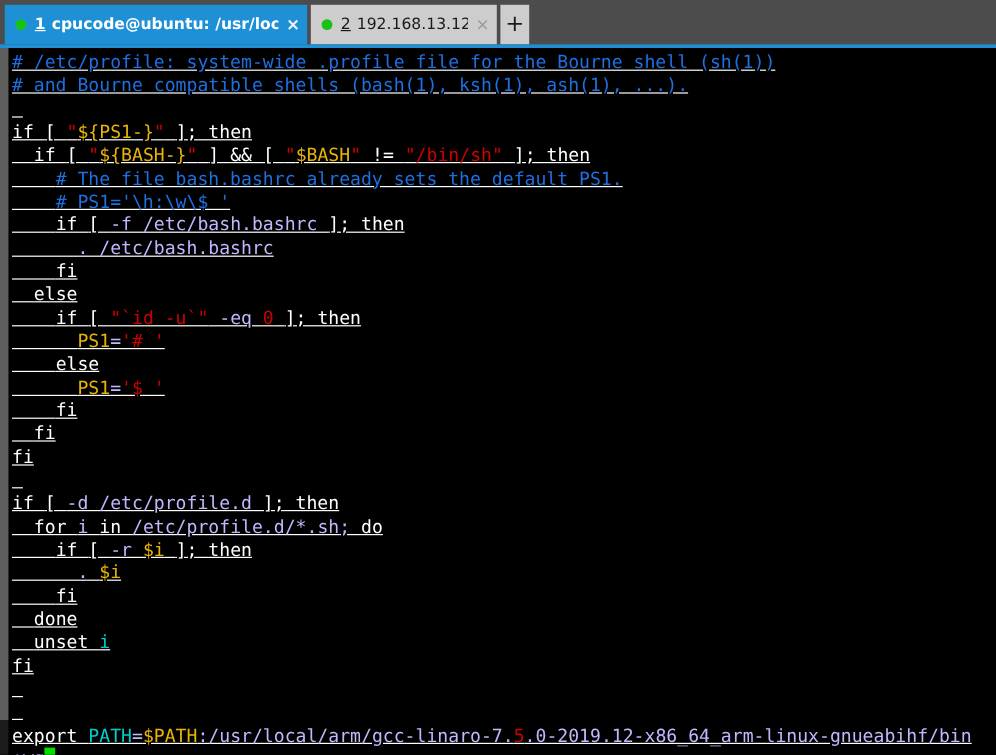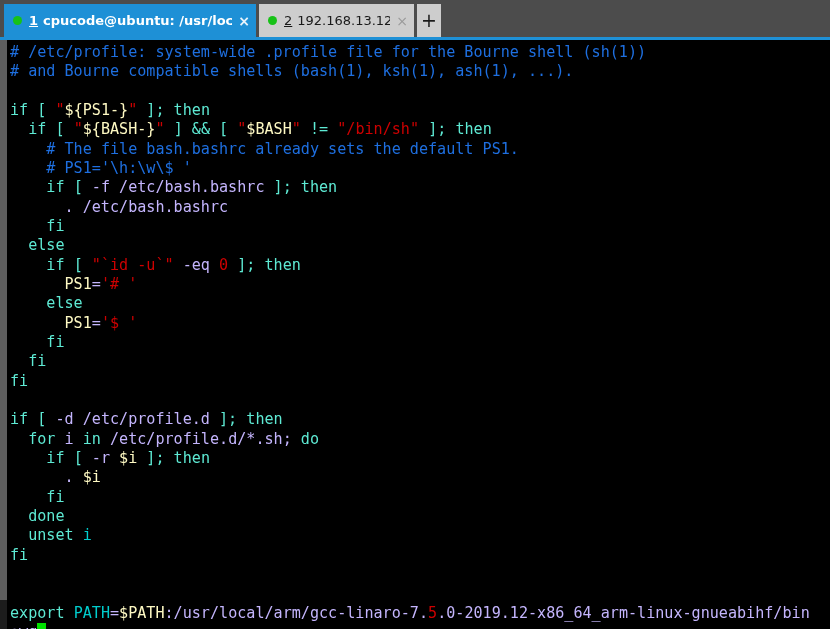--- a/index.html
+++ b/index.html
@@ -124,26 +124,26 @@
     position: absolute;
     left: 10px; top: 3px;
     width: 818px;
     font-family: "DejaVu Sans Mono", monospace;
     font-size: 15.1px;
     line-height: 19.33px;
     letter-spacing: 0px;
     white-space: pre;
     color: #ffffff;
   }
-  .row { height: 19.33px; }
+  .row { height: 19.33px; text-decoration: underline; }
 
   
   .c-comment  { color: #1e6fe0; }
-  .c-keyword  { color: #5eead4; }
-  .c-var      { color: #fef9c3; }
+  .c-keyword  { color: #ffffff; }
+  .c-var      { color: #eab308; }
   .c-string   { color: #cd0000; }
   .c-number   { color: #cd0000; }
   .c-cyan     { color: #00cdcd; }
   .c-white    { color: #c4b5fd; }
 
   .cursor {
     background: #00e000;
     color: #00e000;
     display: inline-block;
     width: 9.1px;

